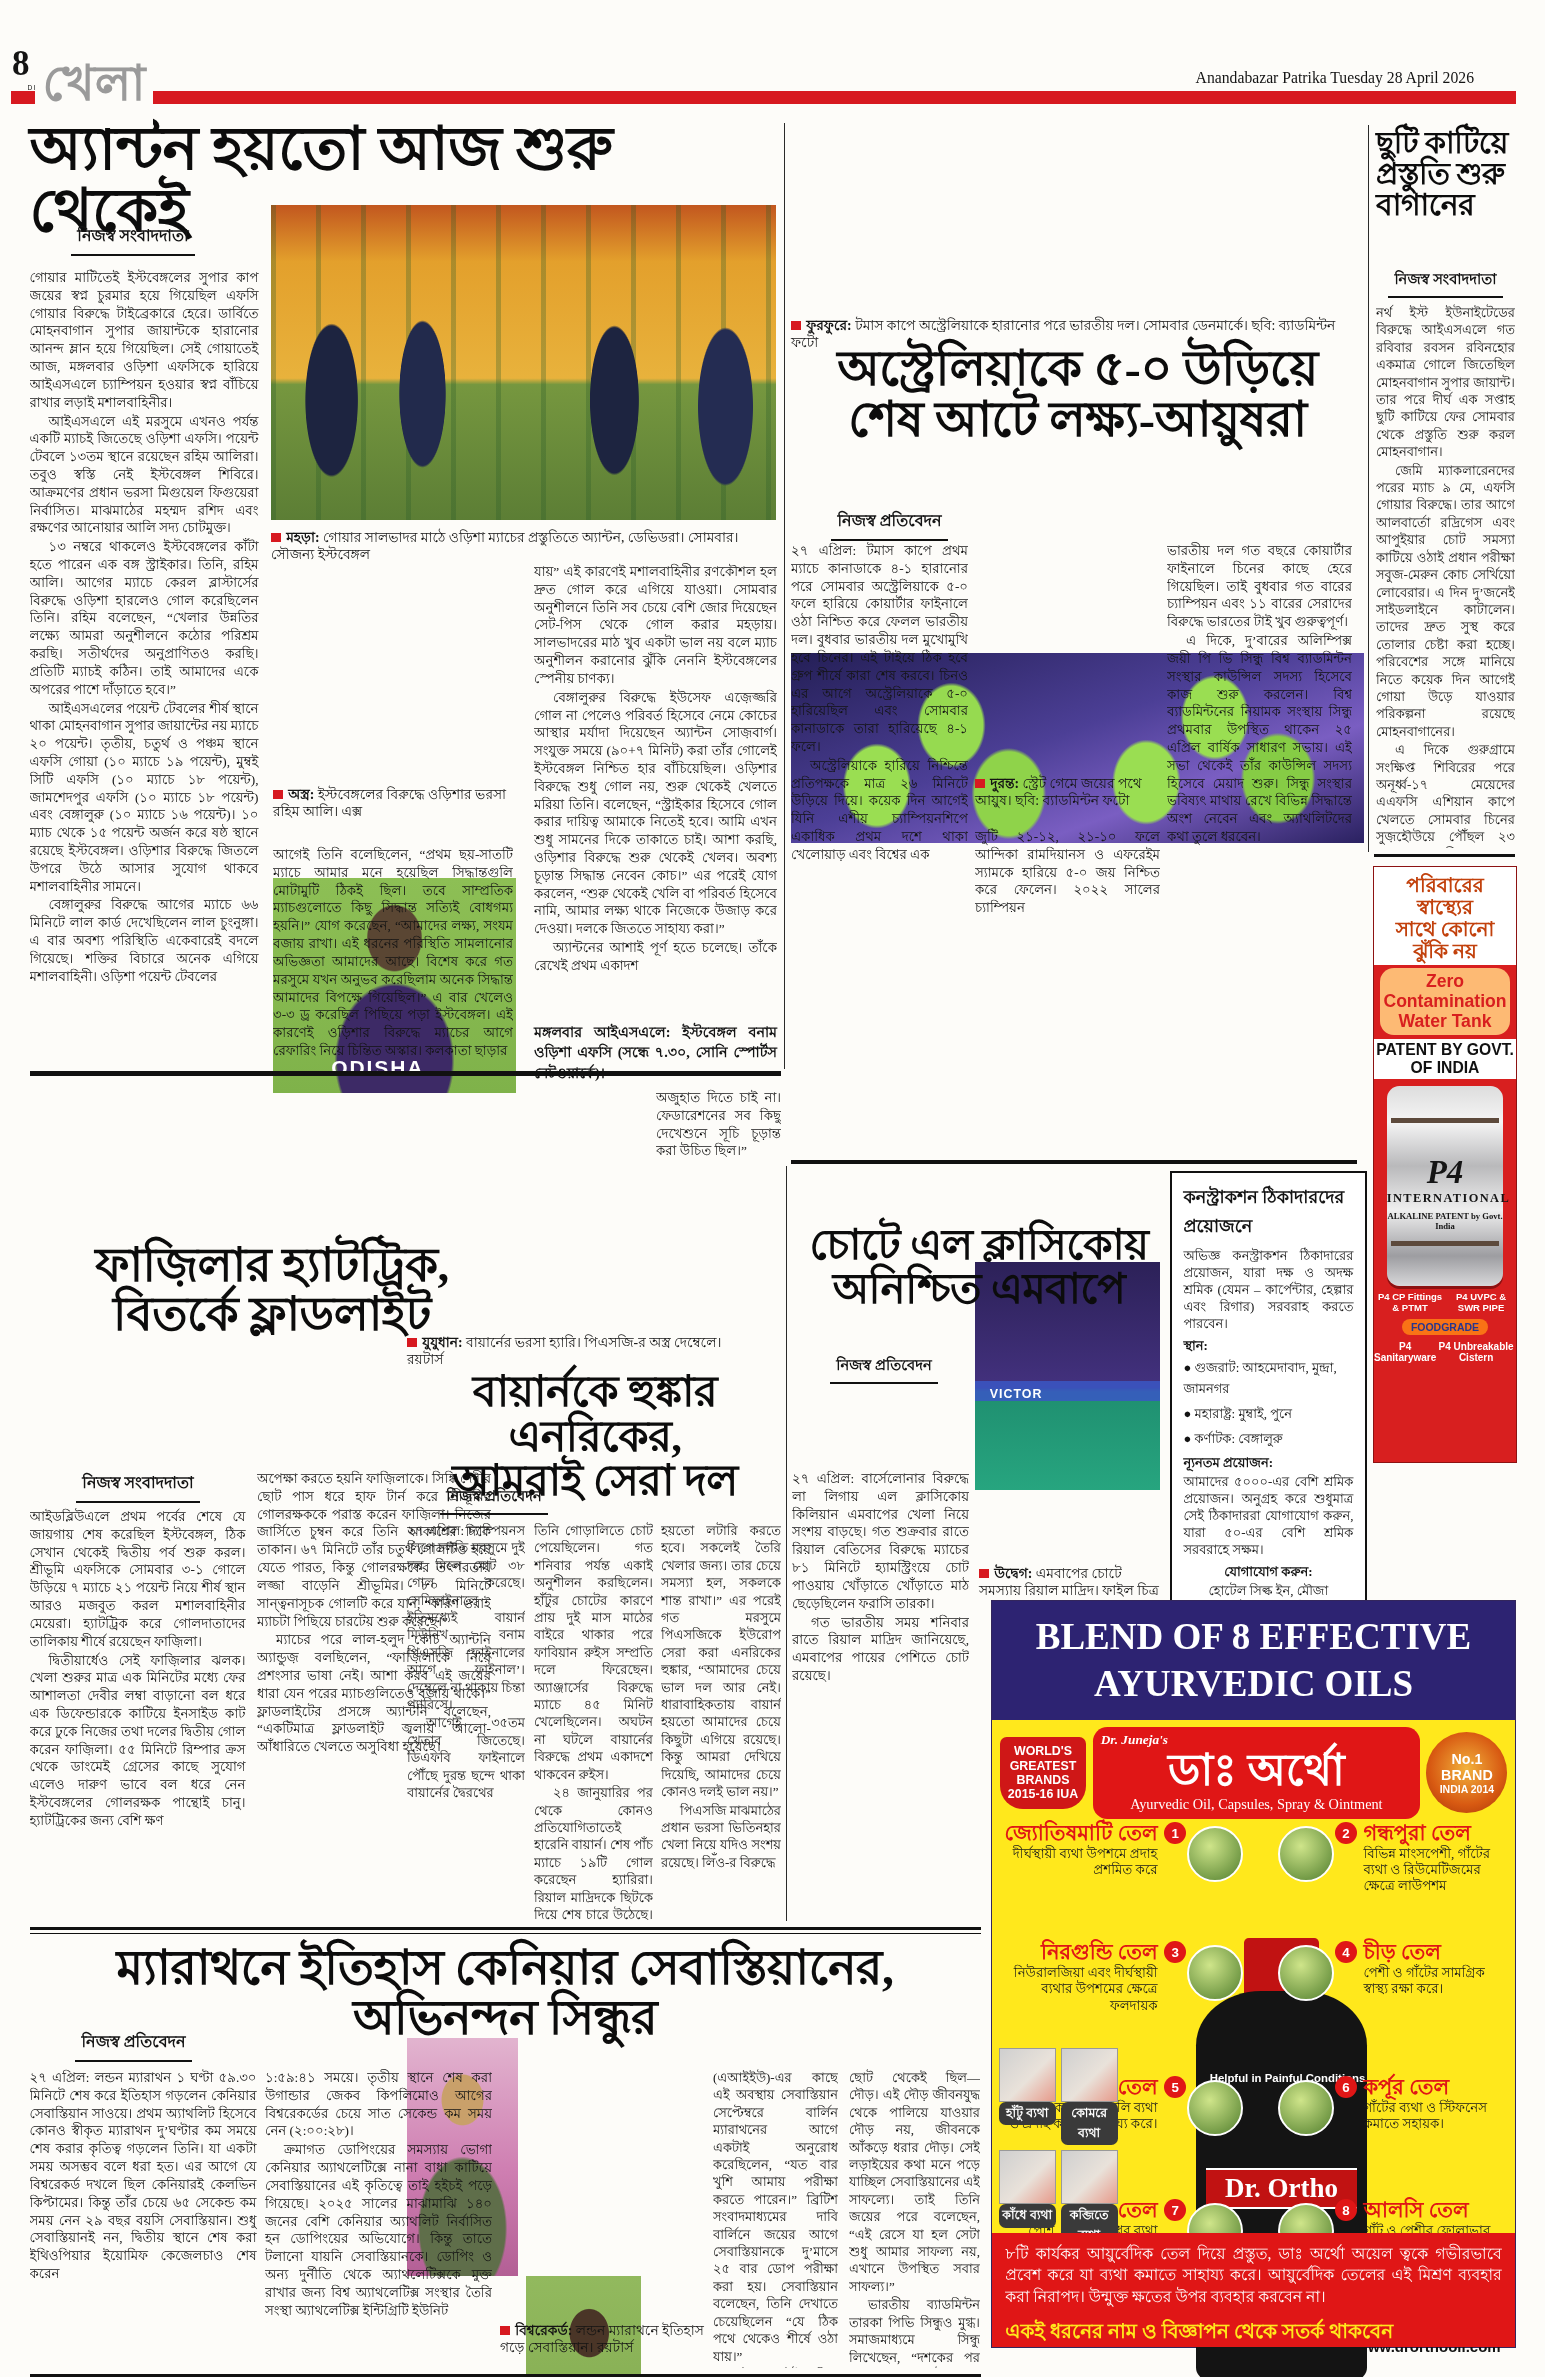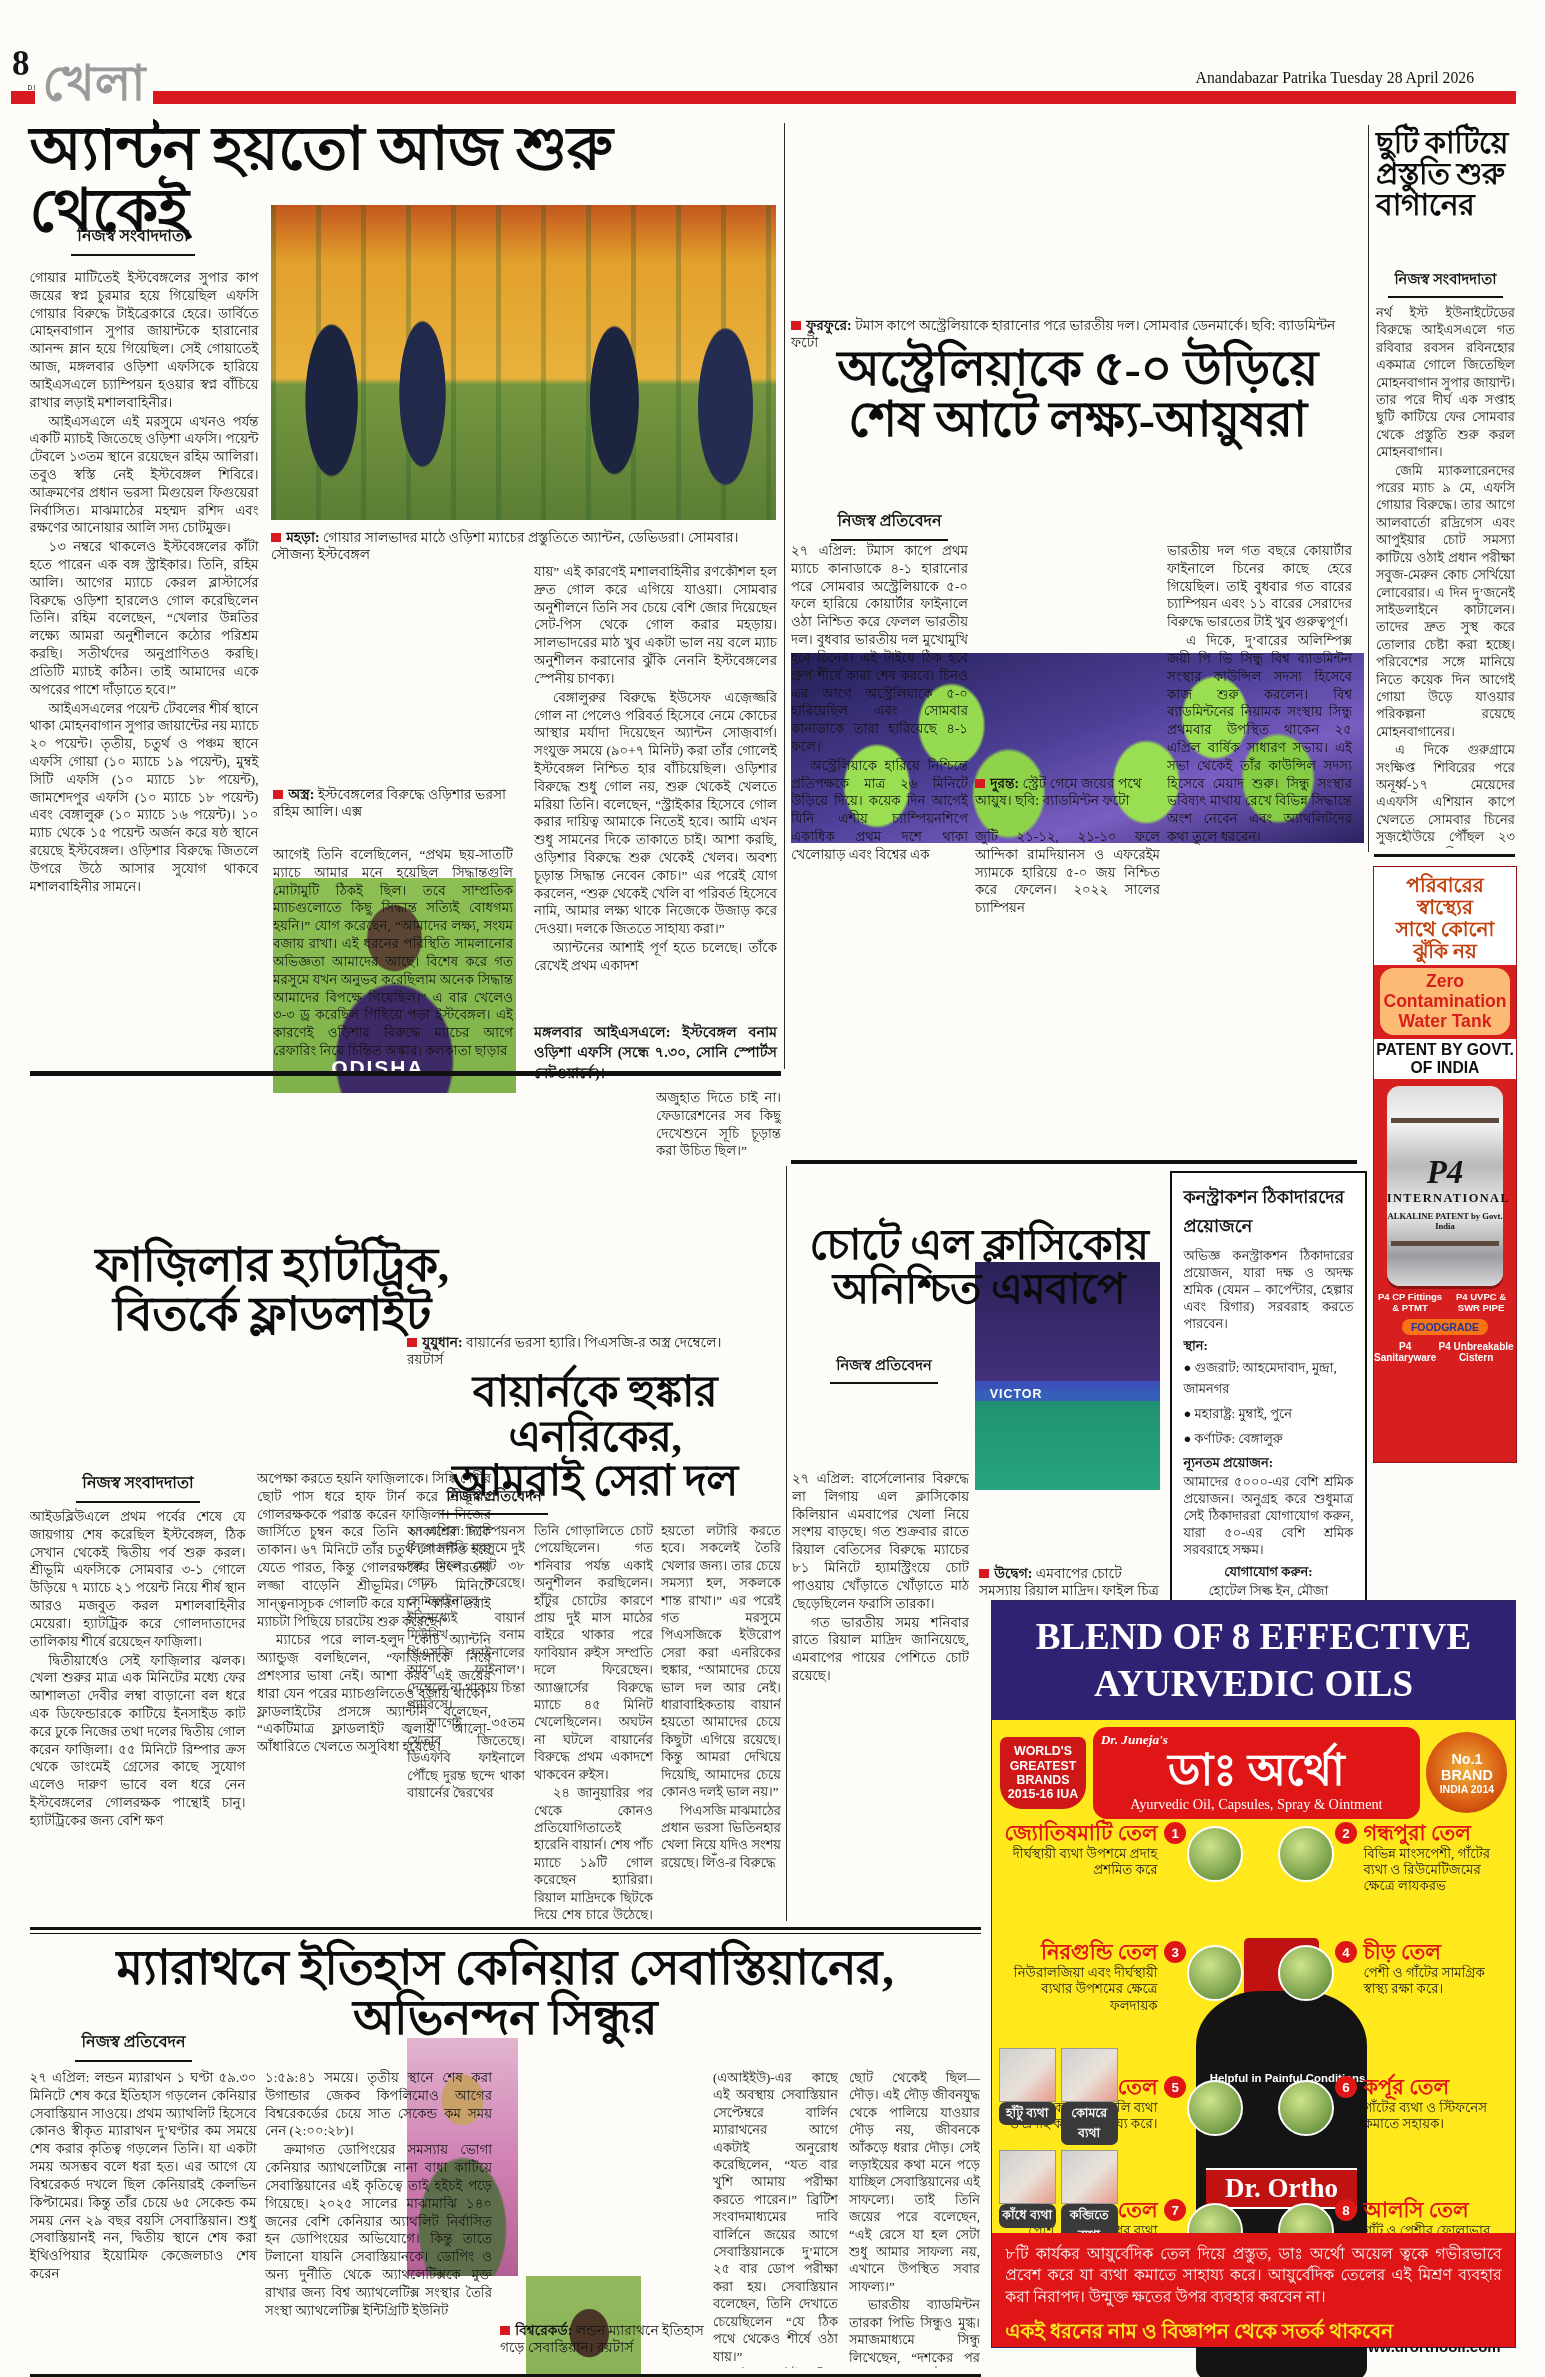--- a/index.html
+++ b/index.html
@@ -130,20 +130,21 @@
 
   <div class="abs hl" style="left:29.5px;top:118px;width:751px;font-size:60px;">অ্যান্টন হয়তো আজ শুরু থেকেই</div>
   <div class="abs bylinewrap" style="left:38px;top:223px;width:190px;">
     <span class="byline">নিজস্ব সংবাদদাতা</span>
   </div>
   <div class="abs bodytext" style="left:29.5px;top:269px;width:229px;height:795px;">
       <p class="para">গোয়ার মাটিতেই ইস্টবেঙ্গলের সুপার কাপ জয়ের স্বপ্ন চুরমার হয়ে গিয়েছিল এফসি গোয়ার বিরুদ্ধে টাইব্রেকারে হেরে। ডার্বিতে মোহনবাগান সুপার জায়ান্টকে হারানোর আনন্দ ম্লান হয়ে গিয়েছিল। সেই গোয়াতেই আজ, মঙ্গলবার ওড়িশা এফসিকে হারিয়ে আইএসএলে চ্যাম্পিয়ন হওয়ার স্বপ্ন বাঁচিয়ে রাখার লড়াই মশালবাহিনীর।</p>
       <p class="para">আইএসএলে এই মরসুমে এখনও পর্যন্ত একটি ম্যাচই জিতেছে ওড়িশা এফসি। পয়েন্ট টেবলে ১৩তম স্থানে রয়েছেন রহিম আলিরা। তবুও স্বস্তি নেই ইস্টবেঙ্গল শিবিরে। আক্রমণের প্রধান ভরসা মিগুয়েল ফিগুয়েরা নির্বাসিত। মাঝমাঠের মহম্মদ রশিদ এবং রক্ষণের আনোয়ার আলি সদ্য চোটমুক্ত।</p>
       <p class="para">১৩ নম্বরে থাকলেও ইস্টবেঙ্গলের কাঁটা হতে পারেন এক বঙ্গ স্ট্রাইকার। তিনি, রহিম আলি। আগের ম্যাচে কেরল ব্লাস্টার্সের বিরুদ্ধে ওড়িশা হারলেও গোল করেছিলেন তিনি। রহিম বলেছেন, “খেলার উন্নতির লক্ষ্যে আমরা অনুশীলনে কঠোর পরিশ্রম করছি। সতীর্থদের অনুপ্রাণিতও করছি। প্রতিটি ম্যাচই কঠিন। তাই আমাদের একে অপরের পাশে দাঁড়াতে হবে।”</p>
       <p class="para">আইএসএলের পয়েন্ট টেবলের শীর্ষ স্থানে থাকা মোহনবাগান সুপার জায়ান্টের নয় ম্যাচে ২০ পয়েন্ট। তৃতীয়, চতুর্থ ও পঞ্চম স্থানে এফসি গোয়া (১০ ম্যাচে ১৯ পয়েন্ট), মুম্বই সিটি এফসি (১০ ম্যাচে ১৮ পয়েন্ট), জামশেদপুর এফসি (১০ ম্যাচে ১৮ পয়েন্ট) এবং বেঙ্গালুরু (১০ ম্যাচে ১৬ পয়েন্ট)। ১০ ম্যাচ থেকে ১৫ পয়েন্ট অর্জন করে ষষ্ঠ স্থানে রয়েছে ইস্টবেঙ্গল। ওড়িশার বিরুদ্ধে জিতলে উপরে উঠে আসার সুযোগ থাকবে মশালবাহিনীর সামনে।</p>
+      <p class="para">বেঙ্গালুরুর বিরুদ্ধে আগের ম্যাচে ৬৬ মিনিটে লাল কার্ড দেখেছিলেন লাল চুংনুঙ্গা। এ বার অবশ্য পরিস্থিতি একেবারেই বদলে গিয়েছে। শক্তির বিচারে অনেক এগিয়ে মশালবাহিনী। ওড়িশা পয়েন্ট টেবলের</p>
     </div>
 
   <div class="abs photo ph-training" style="left:271px;top:205px;width:505px;height:315px;"></div>
   <div class="abs caption" style="left:271px;top:529px;width:505px;">
     <span class="redsq"></span><span class="cap-label">মহড়া:</span>
     <span>গোয়ার সালভাদর মাঠে ওড়িশা ম্যাচের প্রস্তুতিতে অ্যান্টন, ডেভিডরা। সোমবার। সৌজন্য ইস্টবেঙ্গল</span>
   </div>
 
   <div class="abs photo ph-rahim" style="left:273px;top:563px;width:243px;height:215px;">
     <span class="photo-label" style="left:24%;bottom:6%;font-size:21px;letter-spacing:1.9px;">ODISHA</span>
@@ -362,21 +363,21 @@
       </div>
       <div class="oil" style="position:absolute;left:8.6px;top:380px;width:157px;text-align:right;">
         <p class="nm">তিল তেল</p>
         <p class="ds">পেশি, গাঁট ও কাঁধের ব্যথা কার্যকরভাবে কমায়</p>
         <div class="oilnum" style="right:-28.5px;top:0;">7</div>
         <div class="oilpic" style="right:-85px;top:3.8px;"></div>
       </div>
 
       <div class="oil" style="position:absolute;right:8.6px;top:2.9px;width:143px;">
         <p class="nm">গন্ধপুরা তেল</p>
-        <p class="ds">বিভিন্ন মাংসপেশী, গাঁটের ব্যথা ও রিউমেটিজমের ক্ষেত্রে লাযকরভ</p>
+        <p class="ds">বিভিন্ন মাংসপেশী, গাঁটের ব্যথা ও রিউমেটিজমের ক্ষেত্রে লাউপশম</p>
         <div class="oilnum" style="left:-28.5px;top:0;">2</div>
         <div class="oilpic" style="left:-85px;top:3.8px;"></div>
       </div>
       <div class="oil" style="position:absolute;right:8.6px;top:122px;width:143px;">
         <p class="nm">চীড় তেল</p>
         <p class="ds">পেশী ও গাঁটের সামগ্রিক স্বাস্থ্য রক্ষা করে।</p>
         <div class="oilnum" style="left:-28.5px;top:0;">4</div>
         <div class="oilpic" style="left:-85px;top:3.8px;"></div>
       </div>
       <div class="oil" style="position:absolute;right:8.6px;top:257px;width:143px;">

